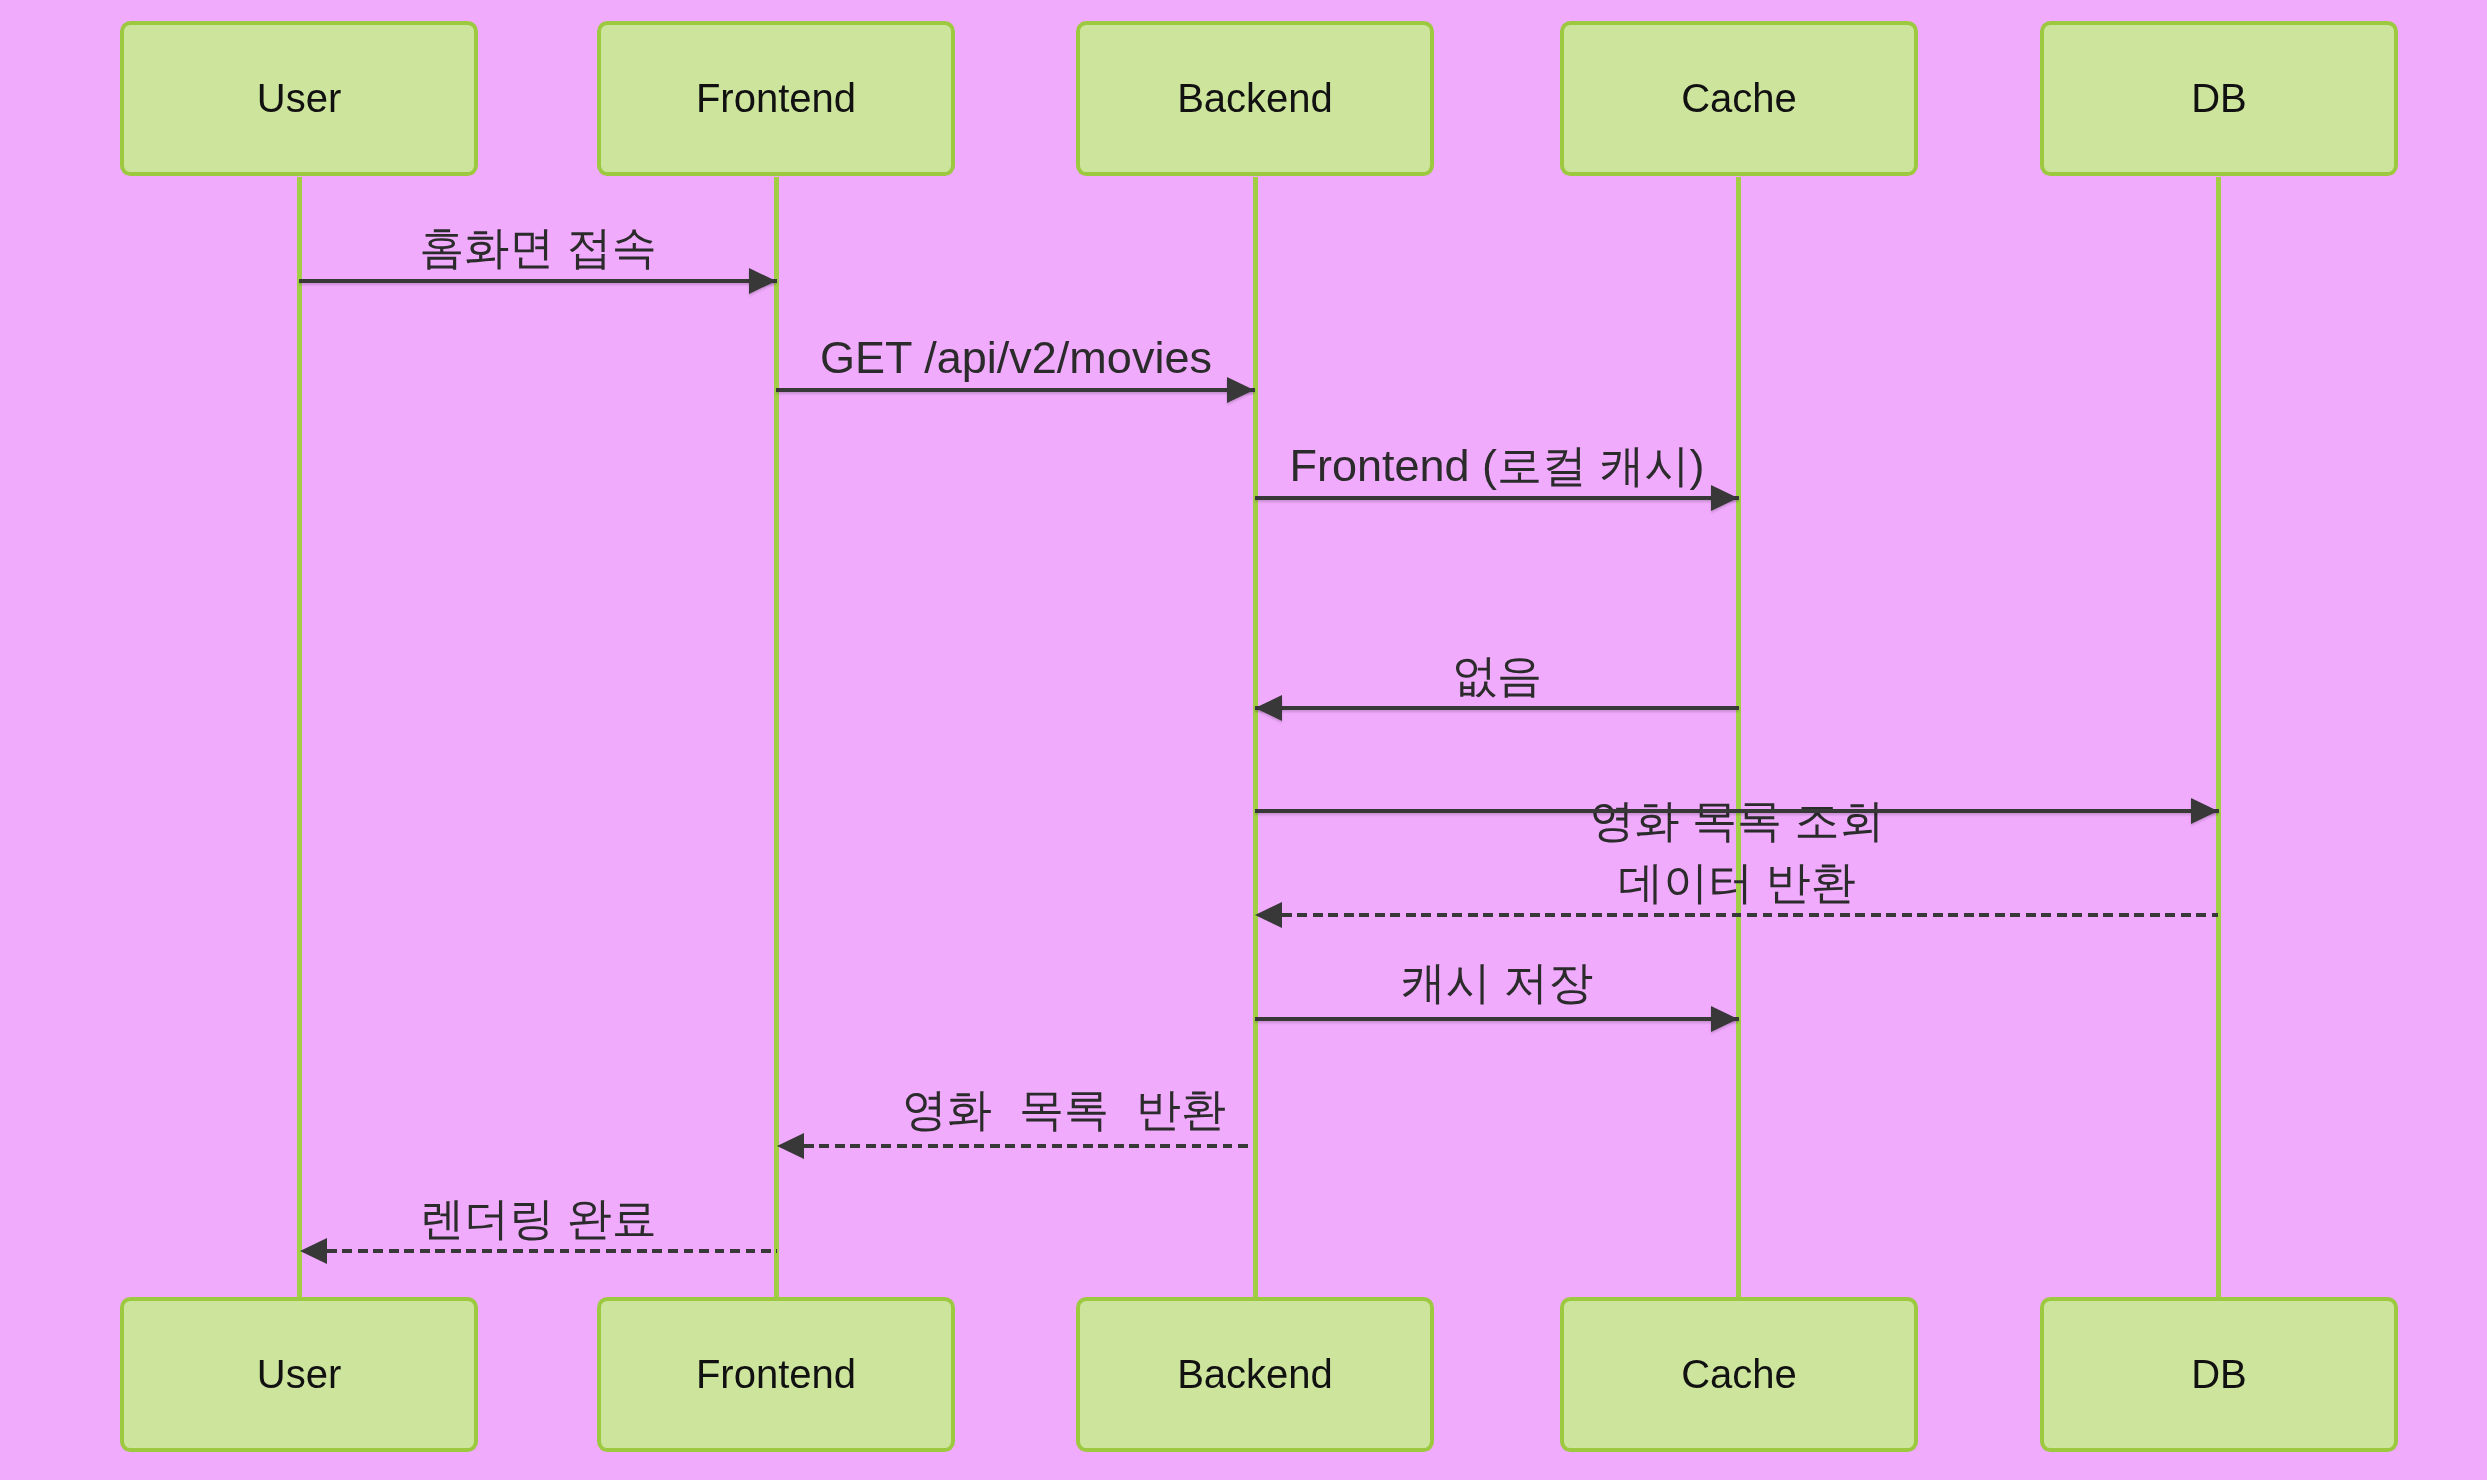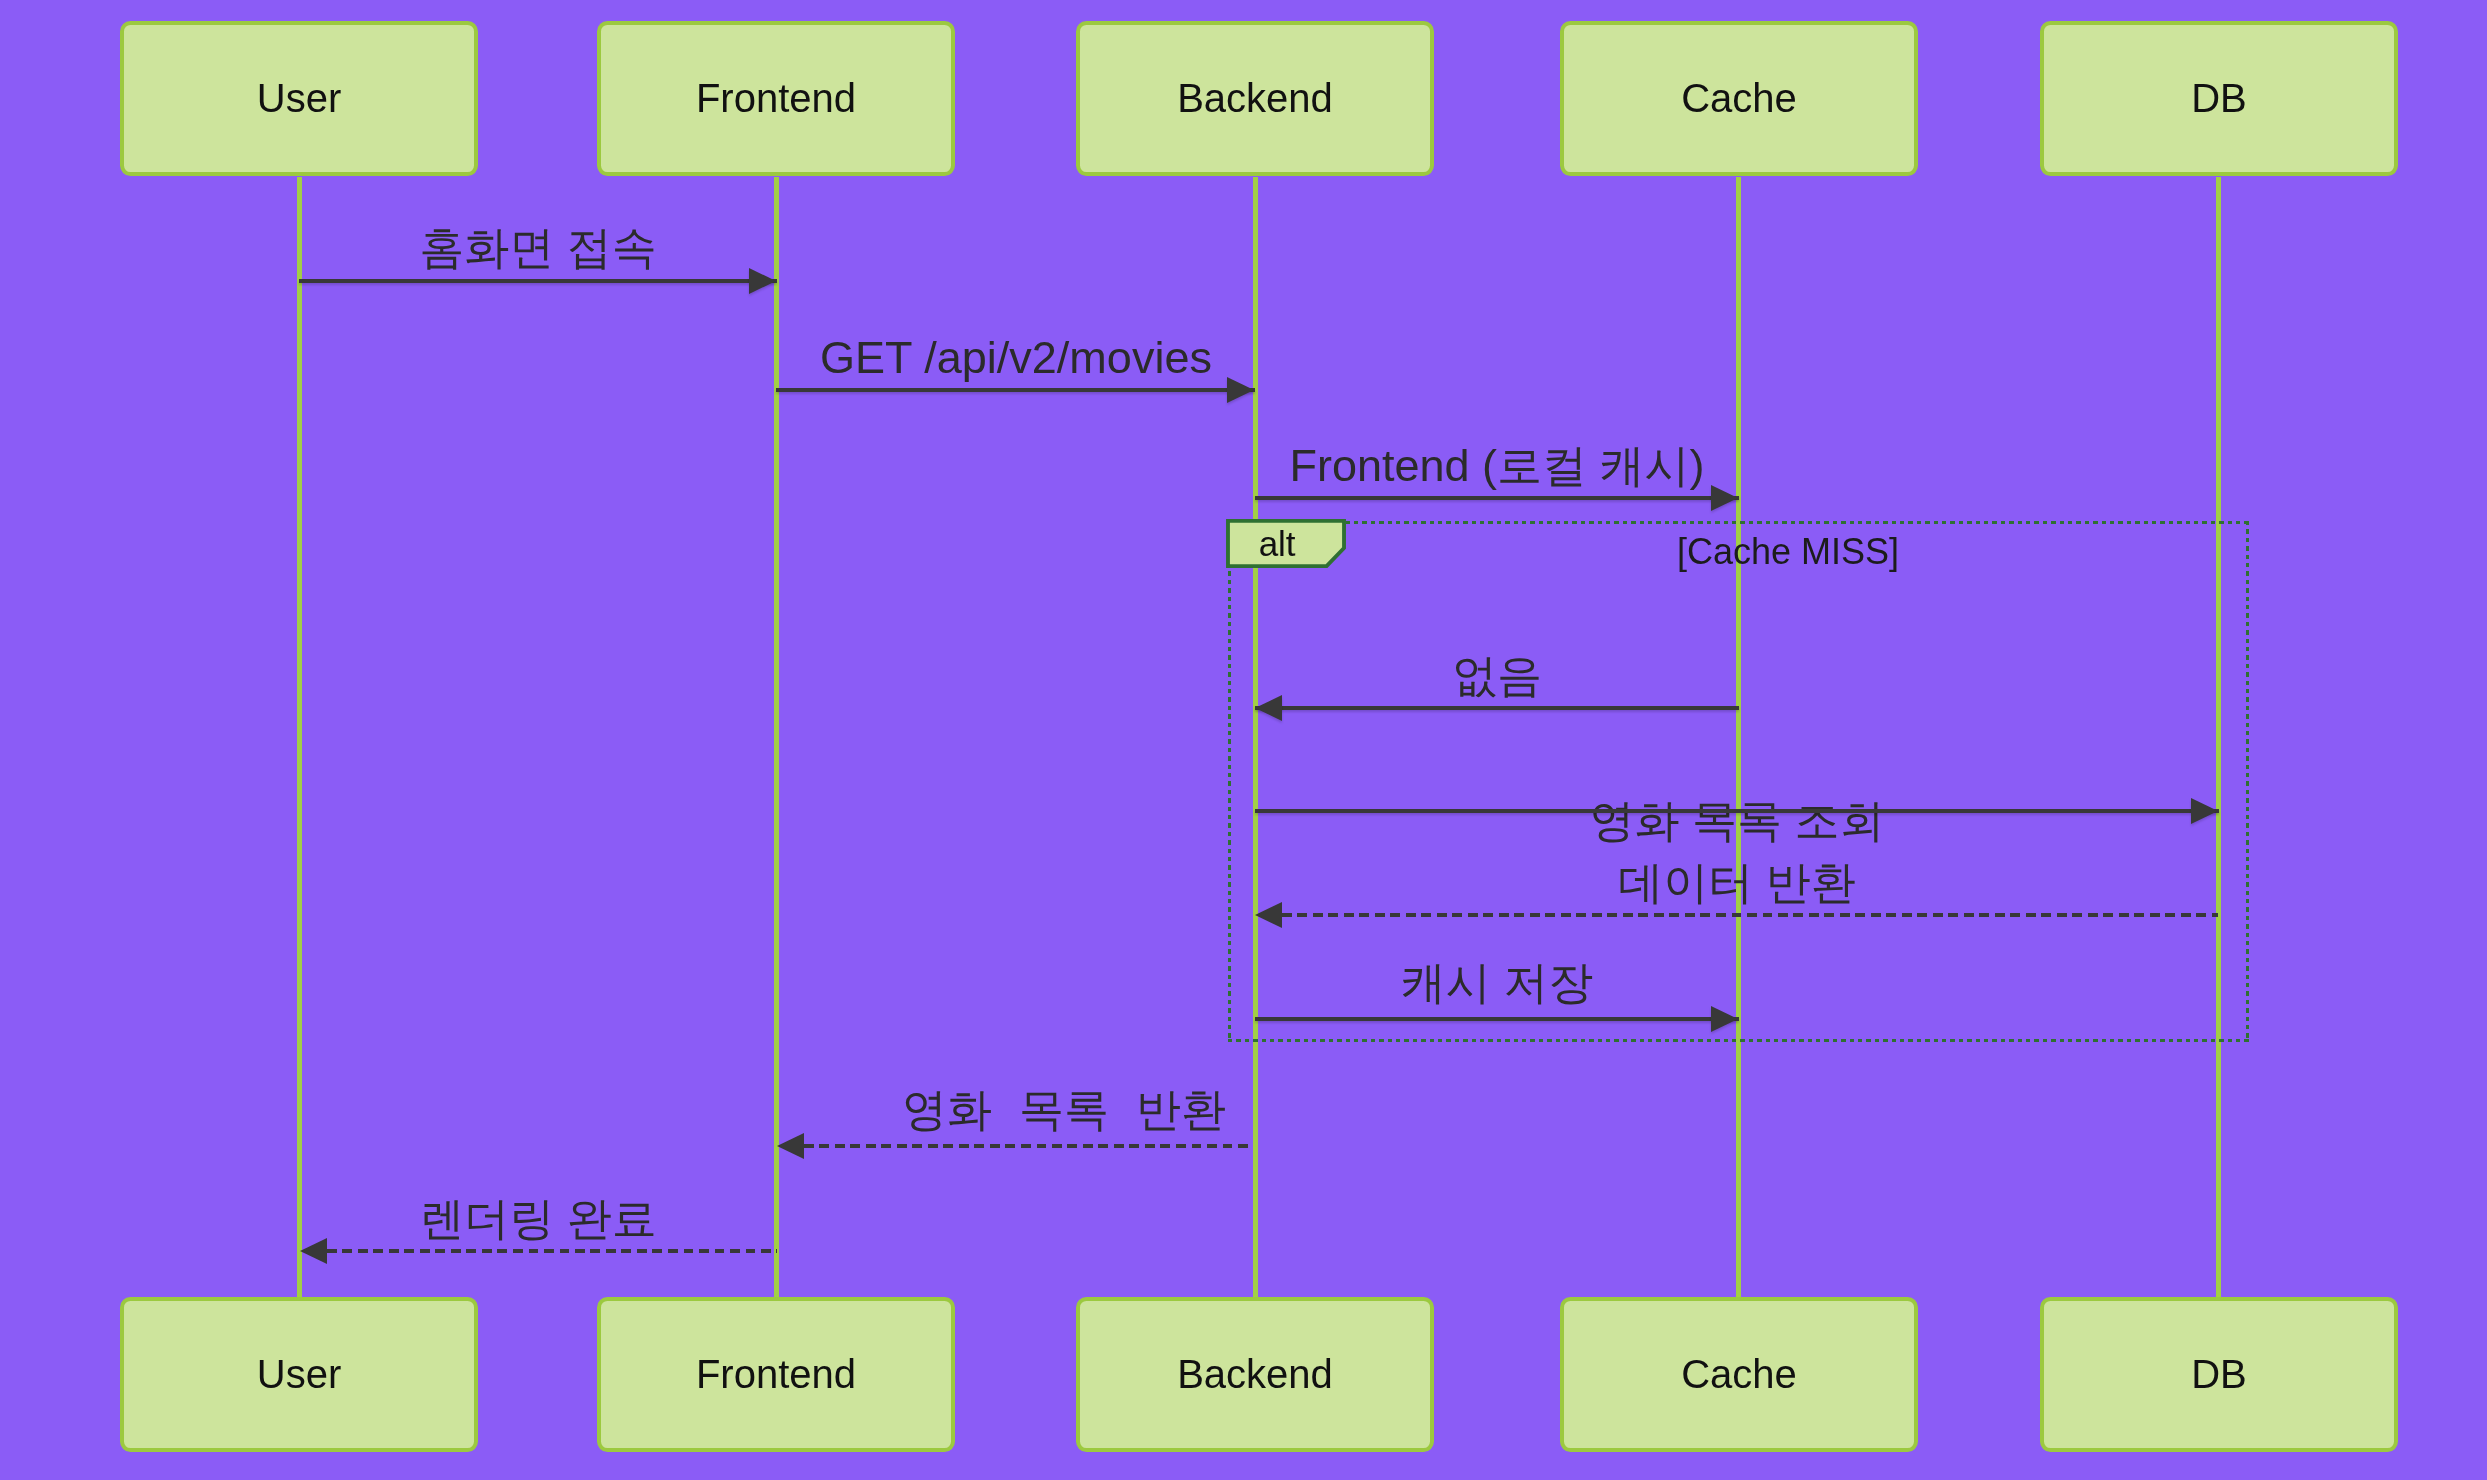--- a/index.html
+++ b/index.html
@@ -5,21 +5,21 @@
   html, body {
     margin: 0;
     padding: 0;
     background: #ffffff;
     font-family: "Liberation Sans", sans-serif;
   }
   #canvas {
     position: relative;
     width: 2487px;
     height: 1481px;
-    background: #8b5cf6;
+    background: #f0abfc;
     overflow: hidden;
     color: #222222;
   }
   .actor {
     position: absolute;
     width: 358px;
     height: 155px;
     box-sizing: border-box;
     background: #cde49c;
     border: 4.5px solid #9cc93f;
@@ -145,33 +145,20 @@
   <div class="actor" style="left:1076px; top:1297px;">
       <span>Backend</span>
     </div>
   <div class="actor" style="left:1560px; top:1297px;">
       <span>Cache</span>
     </div>
   <div class="actor" style="left:2040px; top:1297px;">
       <span>DB</span>
     </div>
 
-  <div class="alt-frame">
-    <div class="alt-edge h" style="top:0;"></div>
-    <div class="alt-edge h" style="top:518px;"></div>
-    <div class="alt-edge v" style="left:0;"></div>
-    <div class="alt-edge v" style="left:1018px;"></div>
-    <div class="alt-label">
-      <svg width="120" height="49" viewBox="0 0 186 76">
-        <polygon points="3,3 183,3 183,45 156,73 3,73" fill="#cde49c" stroke="#2f7032" stroke-width="6"></polygon>
-      </svg>
-      <span class="alt-label-text">alt</span>
-    </div>
-    <span class="alt-condition">[Cache MISS]</span>
-  </div>
 
   <span class="msg-label" style="left:538px; top:227px;">홈화면 접속</span>
   <div class="msg-line shadow" style="left:299px; top:279px; width:478px;"></div>
   <div class="head right shadow" style="left:749px; top:268px;"></div>
 
   <span class="msg-label" style="left:1016px; top:337px;">GET /api/v2/movies</span>
   <div class="msg-line shadow" style="left:776px; top:388px; width:479px;"></div>
   <div class="head right shadow" style="left:1227px; top:377px;"></div>
 
   <span class="msg-label" style="left:1497px; top:445px;">Frontend (로컬 캐시)</span>

